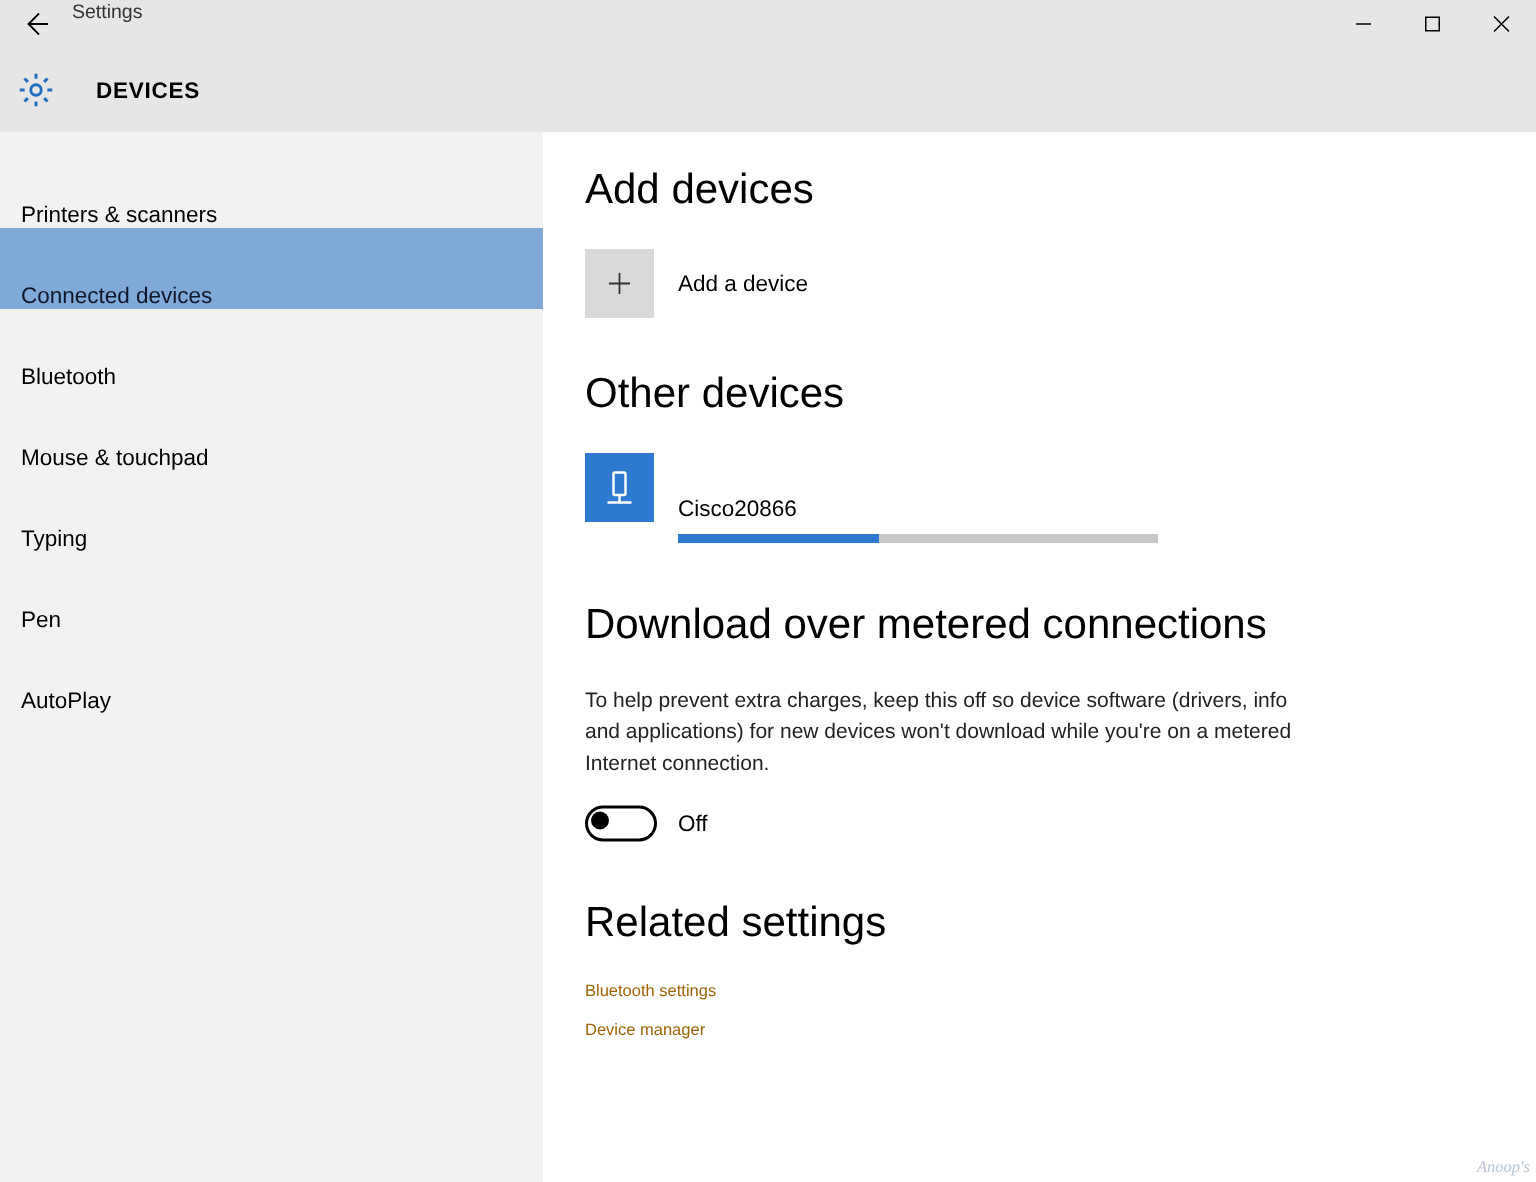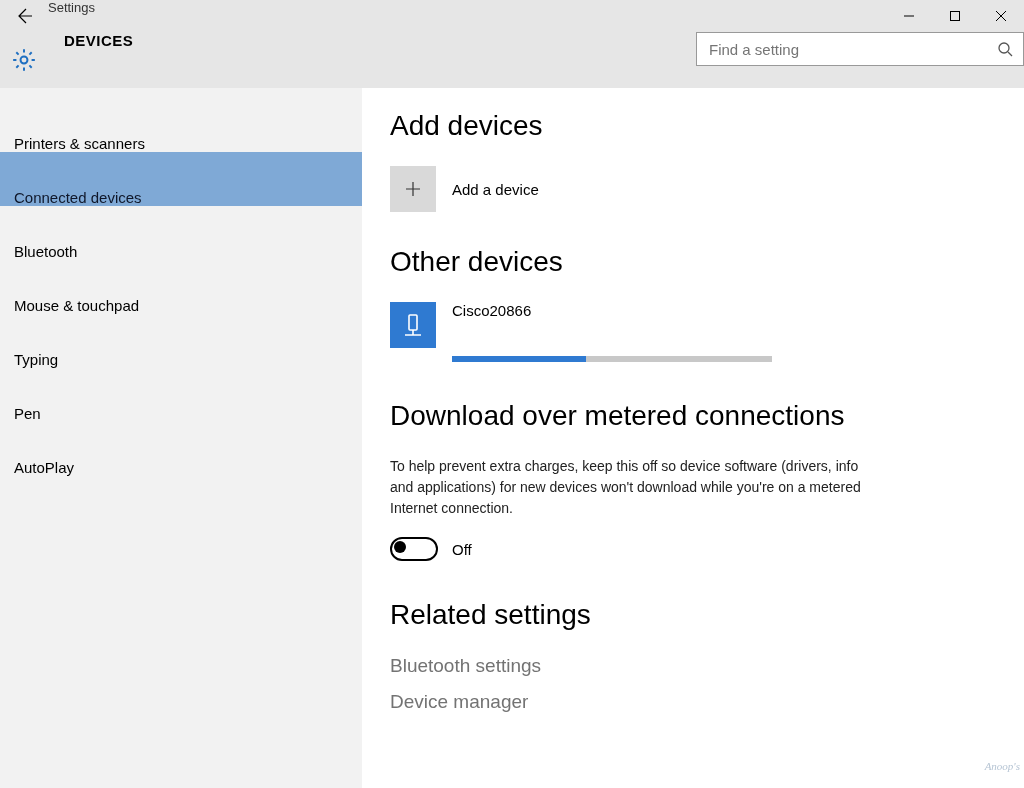--- a/index.html
+++ b/index.html
@@ -1,46 +1,46 @@
 <!DOCTYPE html>
 <html><head>
 <meta charset="utf-8">
 <style>
   html,body{margin:0;padding:0;width:1024px;height:788px;font-family:"Segoe UI",Arial,sans-serif;color:#000;background:#fff;overflow:hidden}
   .titlebar{height:32px;background:#e6e6e6;display:flex;}
   .titlebar .back{width:48px;display:flex;align-items:center;justify-content:center;height:100%}
   .titlebar .title{font-size:13px;color:#333}
   .titlebar .spacer{flex:1}
   .winbtn{width:46px;height:100%;display:flex;align-items:center;justify-content:center}
-  .headerbar{height:56px;background:#e6e6e6;display:flex;}
+  .headerbar{height:56px;background:#e6e6e6;display:flex;align-items:center}
   .headerbar .gear{width:48px;display:flex;align-items:center;justify-content:center;height:100%}
   .headerbar .section{font-size:15px;font-weight:700;letter-spacing:0.5px;margin-left:16px}
   .headerbar .spacer{flex:1}
   .searchwrap{margin-right:0px}
   .searchbox{width:328px;height:34px;border:1px solid #999;background:#fff;display:flex;align-items:center;padding:0 10px;box-sizing:border-box}
   .searchbox input{flex:1;border:none;outline:none;font-size:15px;color:#555;background:transparent}
   .body{display:flex;height:calc(788px - 88px)}
   .sidebar{width:362px;background:#f2f2f2;padding-top:10px}
   .side-item{height:54px;display:flex;align-items:flex-end;padding-left:14px;font-size:15px;color:#000}
   .side-item.sel{background:#7fa9d6;color:#0f172a}
   .content{flex:1;padding:22px 0 0 28px;overflow:hidden}
   h1{font-size:28px;font-weight:400;margin:0 0 24px 0}
   .add-row{display:flex;align-items:center;margin-bottom:34px}
   .plusbox{width:46px;height:46px;background:#d9d9d9;display:flex;align-items:center;justify-content:center;margin-right:16px}
   .label15{font-size:15px}
-  .dev-row{display:flex;align-items:flex-start;margin-bottom:8px}
+  .dev-row{display:flex;align-items:flex-end;margin-bottom:8px}
   .dev-icon{width:46px;height:46px;background:#2f7ad1;display:flex;align-items:center;justify-content:center;margin-right:16px}
   .progress{width:320px;height:6px;background:#c8c8c8;position:relative;margin-left:62px;margin-bottom:38px}
   .progress .fill{position:absolute;left:0;top:0;height:100%;width:42%;background:#2f7ad1}
   .desc{font-size:14px;color:#222;max-width:490px;line-height:1.5;margin-bottom:18px}
   .toggle-row{display:flex;align-items:center;margin-bottom:38px}
   .switch{width:44px;height:20px;border:2px solid #000;border-radius:12px;position:relative;margin-right:14px}
   .switch .knob{position:absolute;width:12px;height:12px;background:#000;border-radius:50%;top:2px;left:2px}
-  .link{color:#737373;font-size:19px;margin-bottom:14px;display:block}
-  .watermark{position:absolute;right:4px;bottom:16px;font-size:11px;color:#b7c5d4;font-style:italic;font-family:Georgia,serif}
+  .link{color:#a16207;font-size:11px;margin-bottom:14px;display:block}
+  .watermark{position:absolute;right:4px;bottom:4px;font-size:11px;color:#b7c5d4;font-style:italic;font-family:Georgia,serif}
   svg{display:block}
 </style>
 </head>
 <body>
 
 <div class="titlebar">
   <div class="back">
     <svg width="18" height="18" viewBox="0 0 18 18">
         <path d="M11 2 L4 9 L11 16 M4 9 H17" stroke="#000" stroke-width="1.2" fill="none"></path>
       </svg>
@@ -68,29 +68,20 @@
   <div class="gear">
     <svg width="26" height="26" viewBox="0 0 24 24">
       <g fill="none" stroke="#1e6fc1" stroke-width="1.8">
         <circle cx="12" cy="12" r="3.2"></circle>
         <path d="M12 2v3M12 19v3M2 12h3M19 12h3M4.9 4.9l2.1 2.1M17 17l2.1 2.1M19.1 4.9 17 7M7 17l-2.1 2.1"></path>
       </g>
     </svg>
   </div>
   <div class="section">DEVICES</div>
   <div class="spacer"></div>
-  <div class="searchwrap">
-    <div class="searchbox">
-      <input type="text" placeholder="Find a setting" style="">
-      <svg width="16" height="16" viewBox="0 0 16 16">
-          <circle cx="7" cy="7" r="5" stroke="#555" stroke-width="1.3" fill="none"></circle>
-          <path d="M11 11 L15 15" stroke="#555" stroke-width="1.3"></path>
-        </svg>
-    </div>
-  </div>
 </div>
 
 <div class="body">
   <div class="sidebar">
     <div class="side-item">
         <span>Printers &amp; scanners</span>
       </div>
     <div class="side-item sel">
         <span>Connected devices</span>
       </div>

